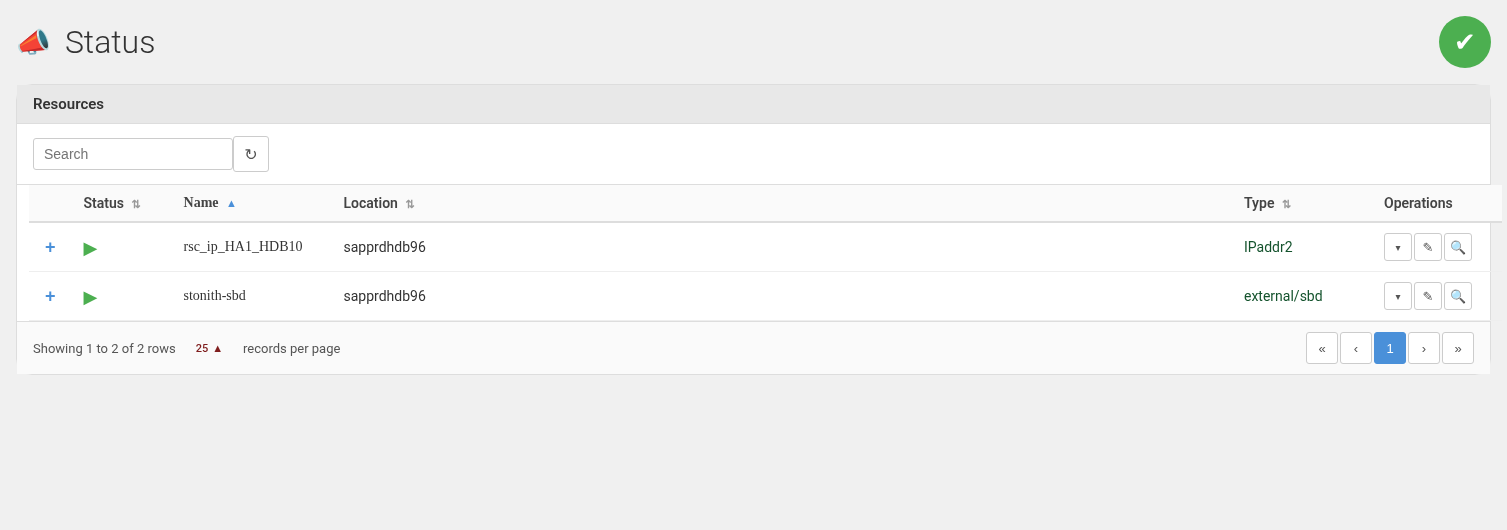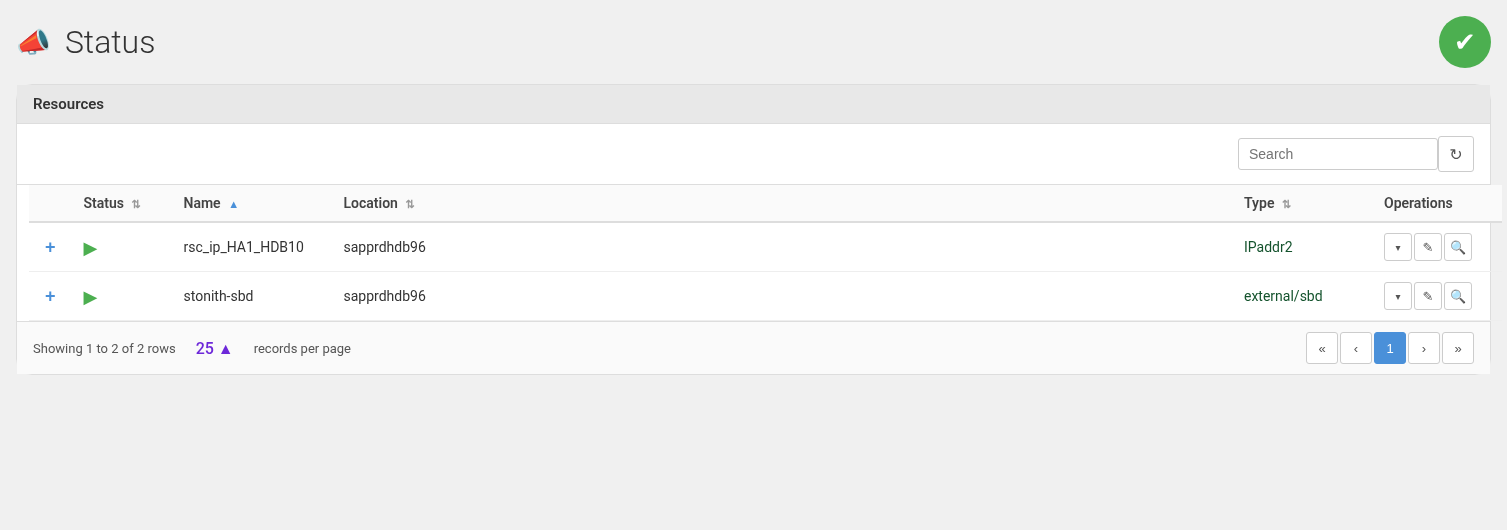--- a/index.html
+++ b/index.html
@@ -62,21 +62,21 @@
     .card-header-title {
       font-weight: 600;
       font-size: 15px;
       color: #333;
     }
 
     
     .toolbar {
       display: flex;
       align-items: center;
-      justify-content: flex-end;
+      justify-content: flex-start;
       padding: 12px 16px;
       border-bottom: 1px solid #ddd;
     }
     .search-input {
       width: 200px;
       padding: 7px 10px;
       border: 1px solid #ccc;
       border-radius: 3px;
       font-size: 14px;
       color: #999;
@@ -127,21 +127,21 @@
     }
     tbody tr {
       border-bottom: 1px solid #eee;
     }
     tbody td {
       padding: 10px 12px;
       vertical-align: middle;
     }
     .col-expand { width: 40px; text-align: center; }
     .col-status { width: 100px; }
-    .col-name { width: 160px; }
+    .col-name { width: 160px; font-family: Liberation Serif, serif; }
     .col-location { }
     .col-type { width: 140px; }
     .col-operations { width: 130px; }
 
     .expand-btn {
       color: #4a90d9;
       font-size: 18px;
       font-weight: bold;
       cursor: pointer;
       border: none;
@@ -194,22 +194,22 @@
       display: flex;
       align-items: center;
       gap: 20px;
       font-size: 13px;
       color: #555;
     }
     .per-page-select {
       display: flex;
       align-items: center;
       gap: 4px;
-      font-size: 16px;
-      color: #6d28d9;
+      font-size: 11px;
+      color: #7f1d1d;
       cursor: pointer;
     }
     .per-page-value {
       font-weight: 500;
     }
     .pagination {
       display: flex;
       align-items: center;
       gap: 2px;
     }

